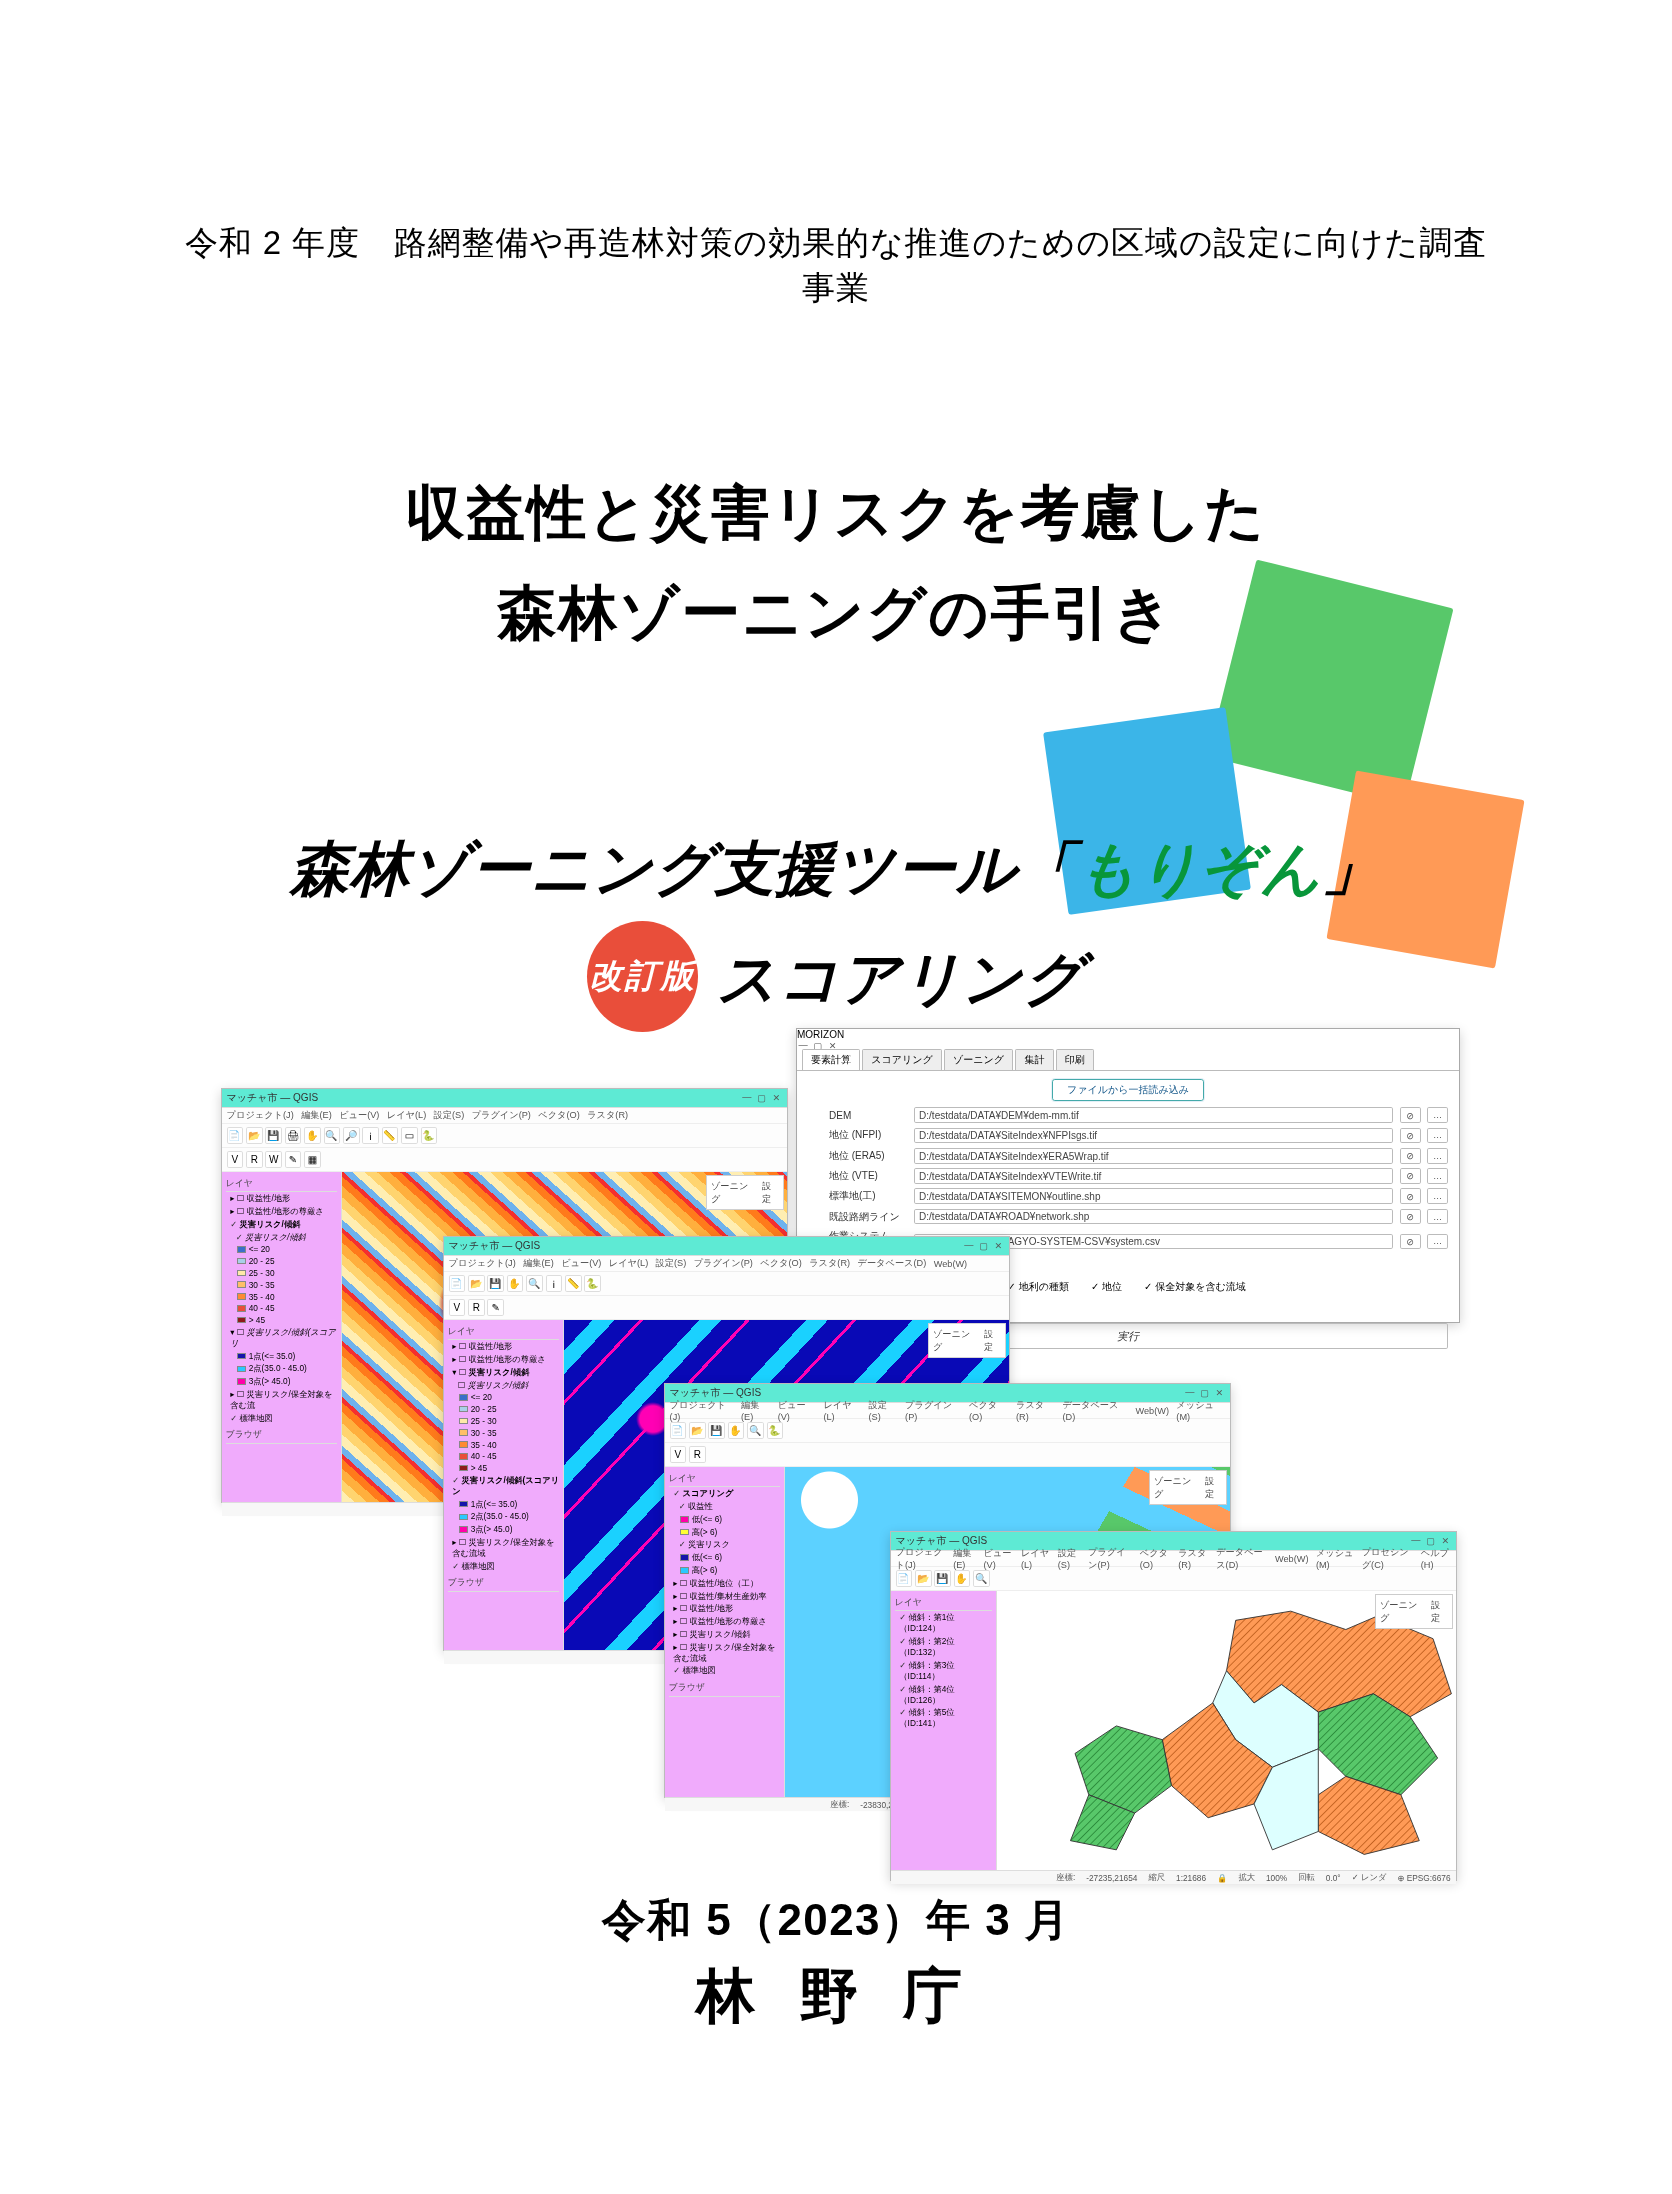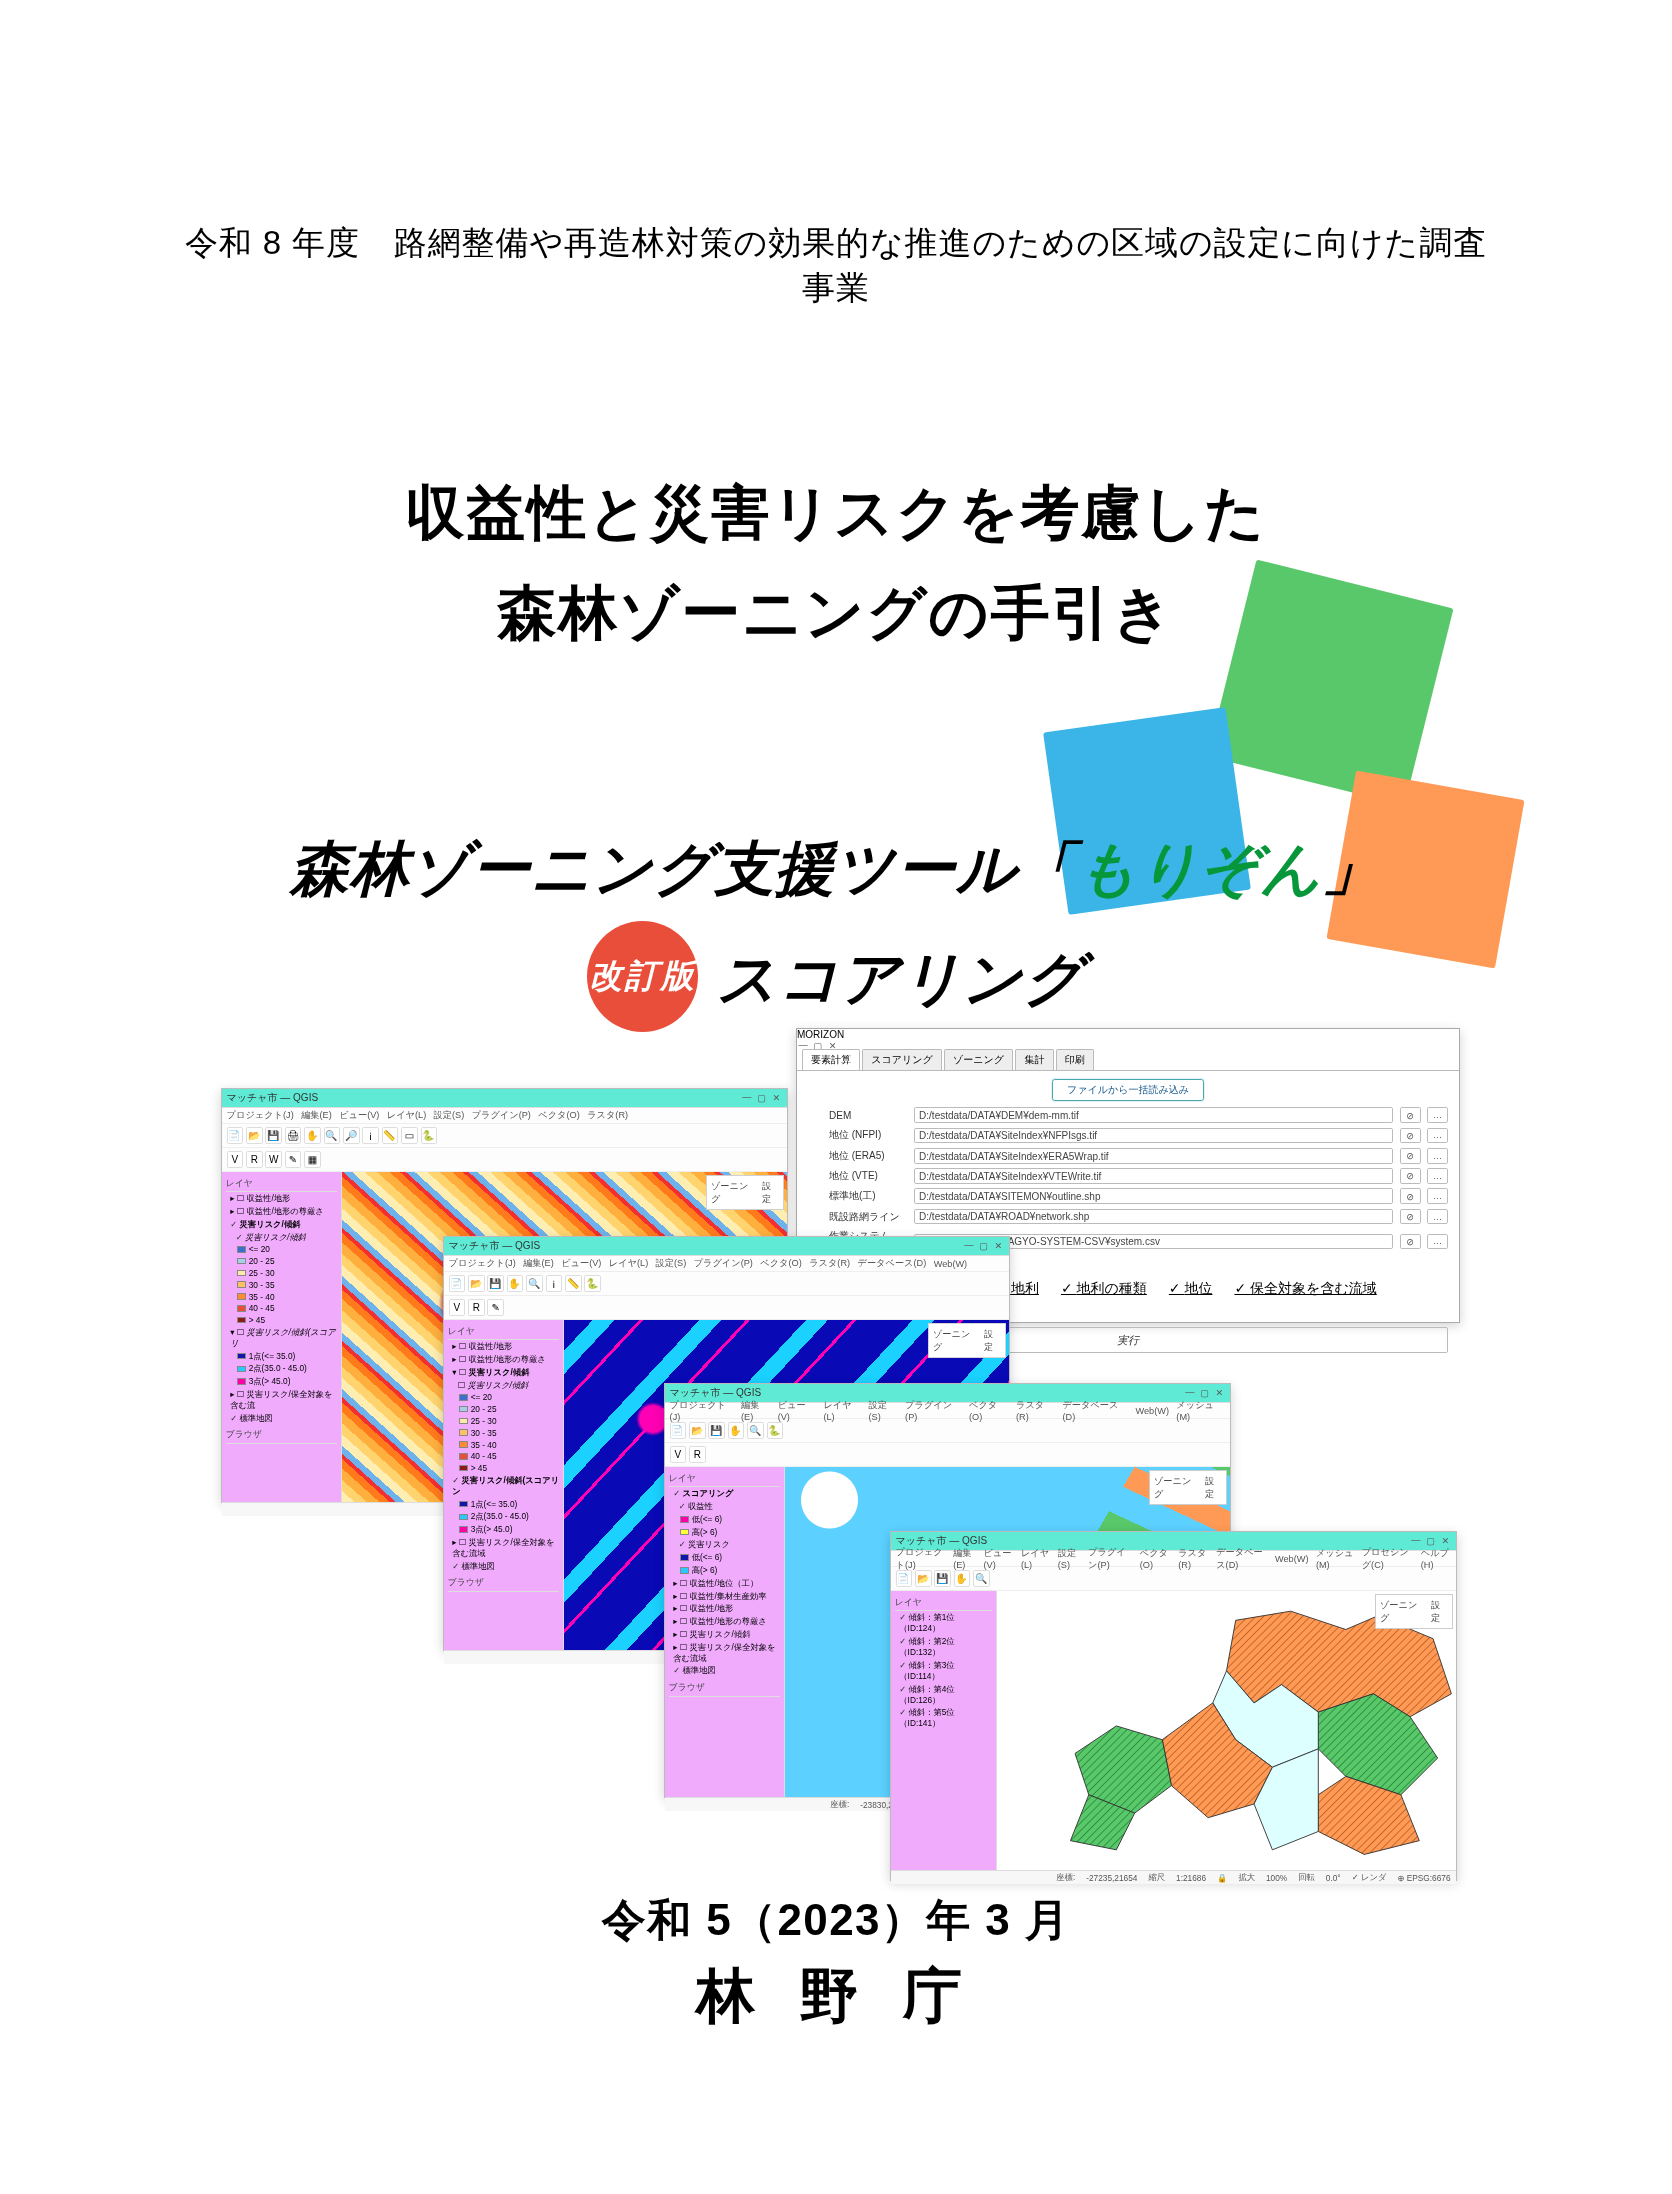--- a/index.html
+++ b/index.html
@@ -255,23 +255,22 @@
     white-space:nowrap;
   }
   .dlg-row .btn-s {
     width:21px; height:15.7px;
     border:0.5px solid #bbb; border-radius:1.8px;
     display:flex; align-items:center; justify-content:center;
     font-size:9.2px;
     color:#555;
   }
   .dlg .checks {
-    display:flex; gap:22px; margin-top:7.4px; font-size:14px;
+    display:flex; gap:22px; margin-top:7.4px; font-size:10px;
     flex-wrap: wrap;
-    text-decoration: underline;
   }
   .dlg .checks span::before { content:"✓ "; }
   .dlg .runbtn {
     margin-top:29px;
     border:0.5px solid #bbb;
     border-radius:1.8px;
     text-align:center;
     padding:4.6px;
     font-size:11px;
     color:#333;
@@ -337,21 +336,21 @@
 </style>
 </head>
 <body>
 
 <div class="page">
 
   <div class="tile tile-green"></div>
   <div class="tile tile-blue"></div>
   <div class="tile tile-orange"></div>
 
-  <div class="header-line">令和 8 年度　路網整備や再造林対策の効果的な推進のための区域の設定に向けた調査事業</div>
+  <div class="header-line">令和 2 年度　路網整備や再造林対策の効果的な推進のための区域の設定に向けた調査事業</div>
 
   <div class="title-block">
     <div class="t-line">収益性と災害リスクを考慮した</div>
     <div class="t-line">森林ゾーニングの手引き</div>
   </div>
 
   <div class="subtitle-wrap">
     <div class="subtitle-text">
       <span>森林ゾーニング支援ツール「</span><span class="highlight">もりぞん</span><span>」</span>
     </div>

